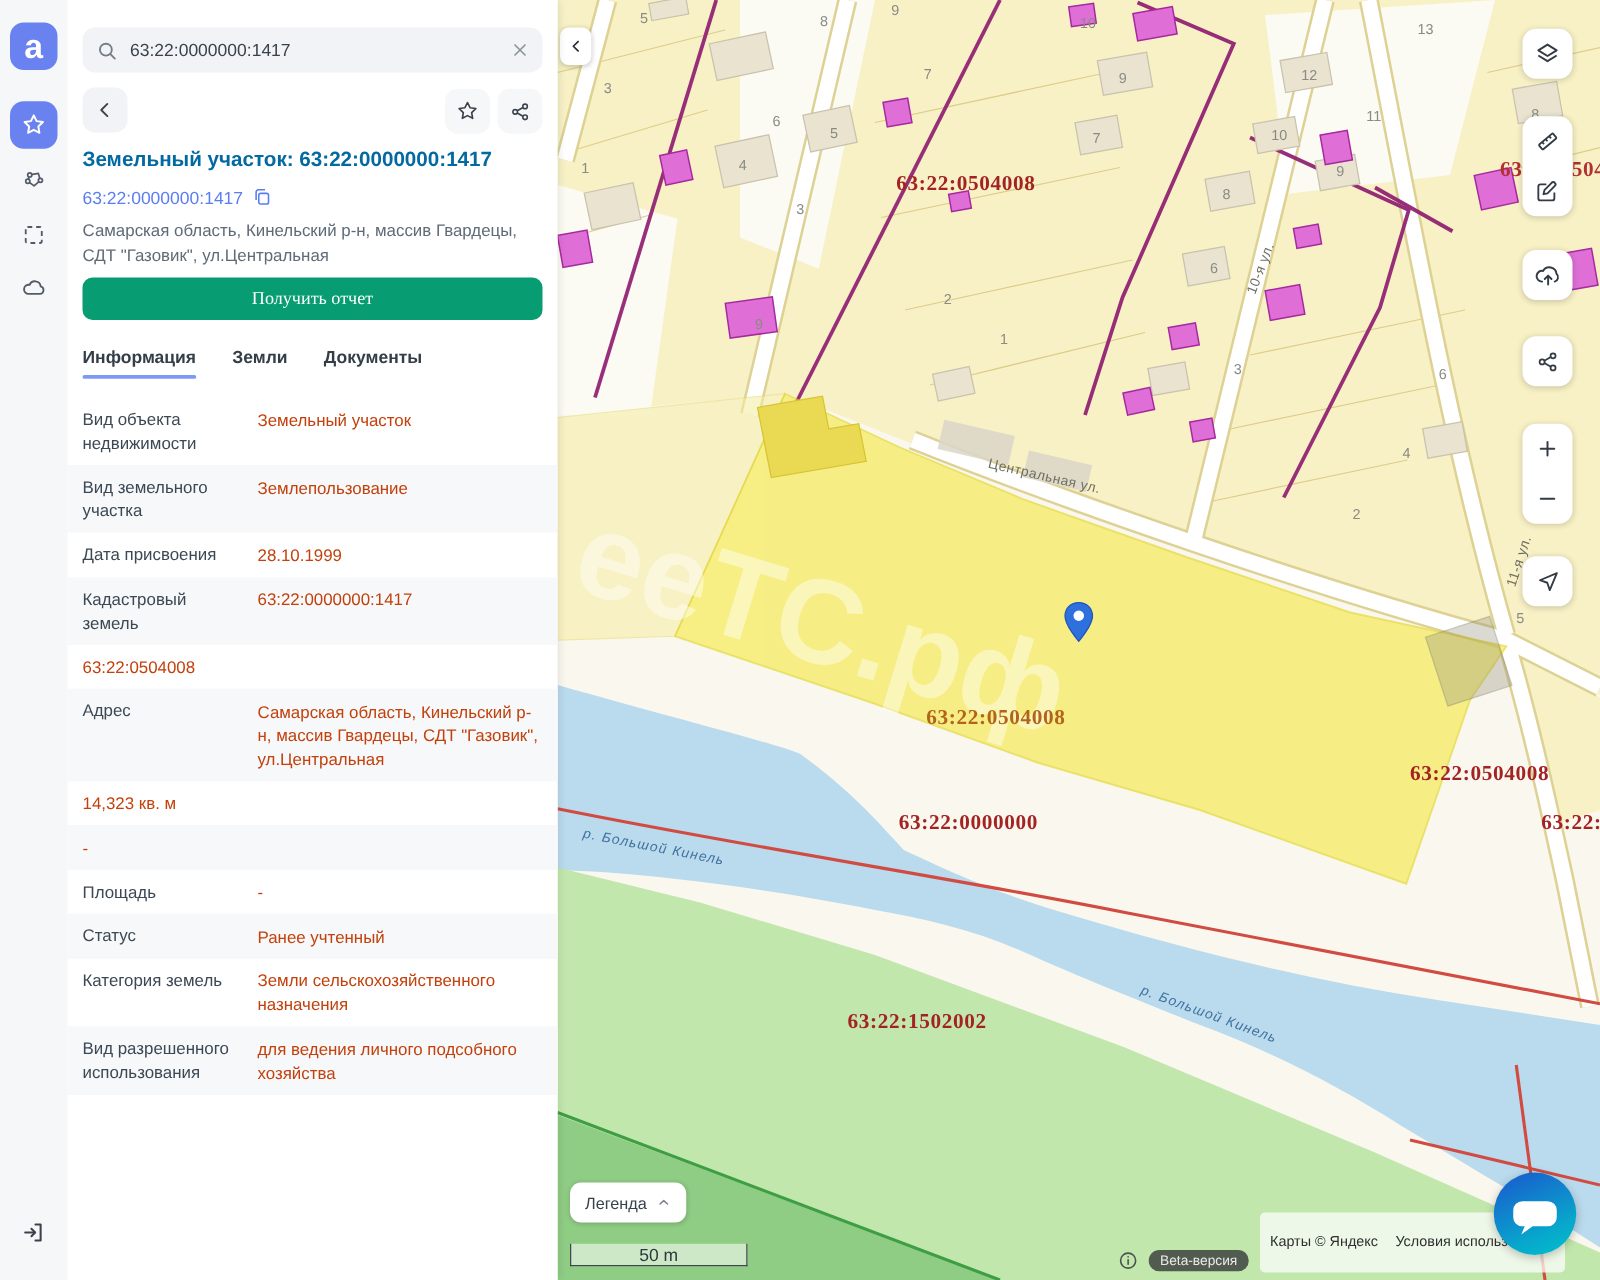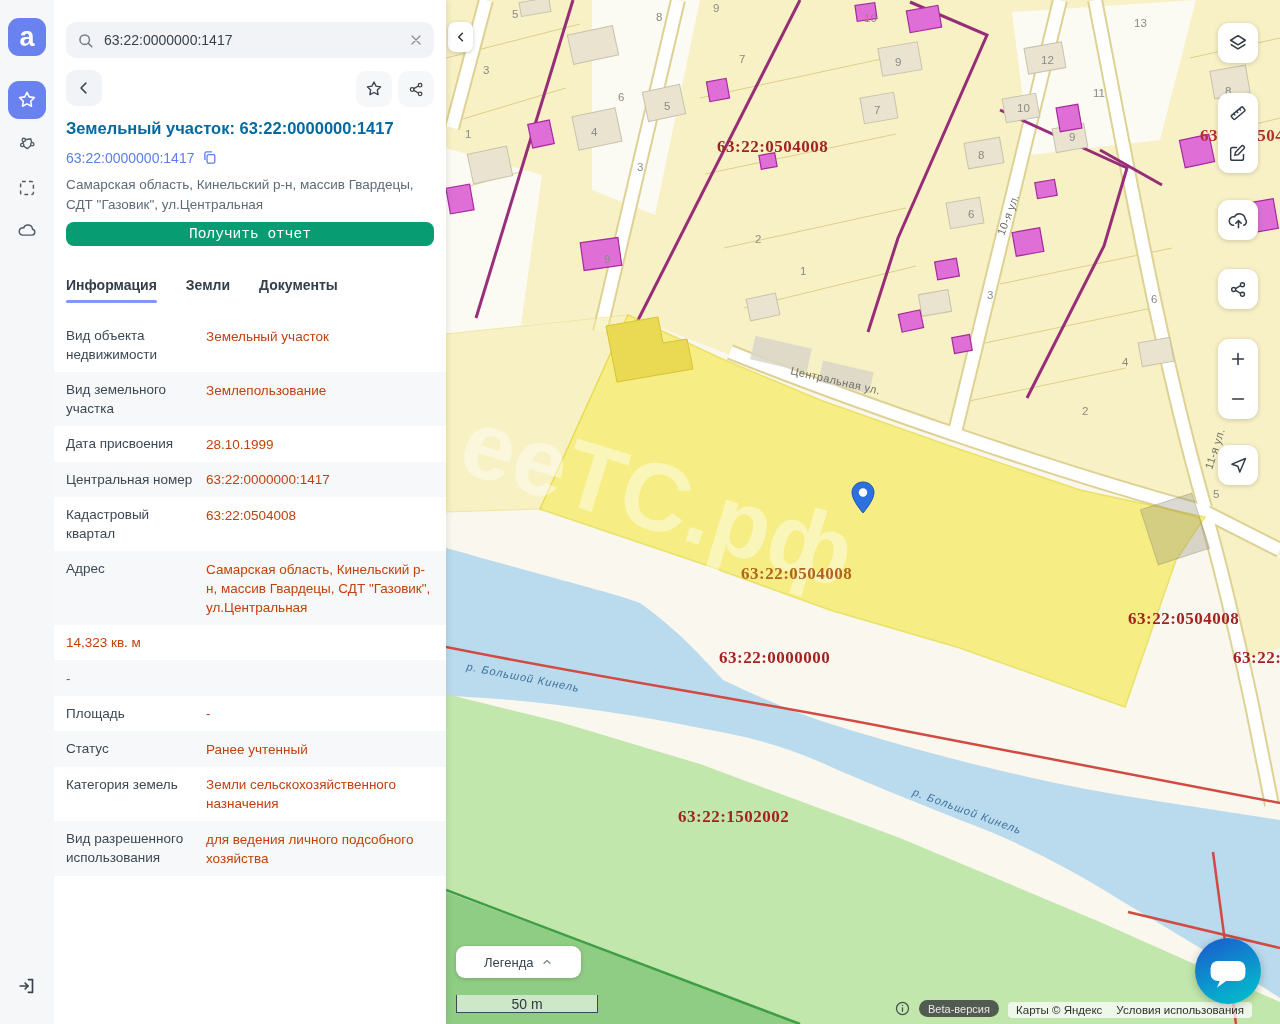--- a/index.html
+++ b/index.html
@@ -25,22 +25,22 @@
   .search input { flex:1; border:0; background:transparent; outline:none; font-size:14px; color:#39424c;
     font-family:"Liberation Sans",sans-serif; margin-left:9px; }
   .backbtn { position:absolute; left:12px; top:70px; width:36px; height:36px; background:#f1f3f6;
     border-radius:10px; display:flex; align-items:center; justify-content:center; }
   .hdrbtn { position:absolute; top:71px; width:36px; height:36px; background:#f6f7f9; border-radius:10px;
     display:flex; align-items:center; justify-content:center; }
   .title { position:absolute; left:12px; top:119px; width:370px; font-size:16.5px; font-weight:bold; color:#0369a1; }
   .linkrow { position:absolute; left:12px; top:149px; display:flex; align-items:center; gap:7px; }
   .linkrow a { font-size:14px; color:#5a7df2; text-decoration:none; }
   .address { position:absolute; left:12px; top:175px; width:362px; font-size:13.5px; line-height:20px; color:#5f6b76; }
-  .report { position:absolute; left:12px; top:222px; width:368px; height:24px; background:#079c71; color:#fff;
-    border:0; border-radius:8px; font-size:14.5px; font-family:Liberation Mono, monospace; cursor:pointer; }
+  .report { position:absolute; left:12px; top:222px; width:368px; height:34px; background:#079c71; color:#fff;
+    border:0; border-radius:8px; font-size:14.5px; font-family:Liberation Serif, serif; cursor:pointer; }
   .tabs { position:absolute; left:12px; top:271px; width:368px; display:flex; gap:29px; }
   .tab { font-size:14px; font-weight:bold; color:#333e49; padding:6px 0 10px 0; position:relative; }
   .tab.active::after { content:""; position:absolute; left:0; right:0; bottom:0; height:3px; background:#7d99f6; border-radius:2px; }
   .itable { position:absolute; left:0px; top:318px; width:392px; }
   .irow { display:flex; padding:8px 12px; }
   .irow:nth-child(even) { background:#f7f8fa; }
   .irow .lab { flex:0 0 140px; padding-right:10px; font-size:13.5px; line-height:19px; color:#3c4854; }
   .irow .val { flex:1; font-size:13.5px; line-height:19px; color:#c2410c; padding-top:0.5px; }
 
   
@@ -52,29 +52,29 @@
   text.rlabel { font-size:11px; font-style:italic; fill:#3f72a0; font-family:"Liberation Sans",sans-serif; letter-spacing:1px; }
   text.wm { font-size:96px; font-weight:bold; fill:rgba(255,255,252,0.45); font-family:"Liberation Sans",sans-serif; }
 
   
   .collapse { position:absolute; left:2px; top:22px; width:25px; height:30px; background:#fff; border-radius:7px;
     box-shadow:0 1px 4px rgba(0,0,0,.2); display:flex; align-items:center; justify-content:center; z-index:10; }
   .ctrl { position:absolute; right:22px; width:40px; background:#fff; border-radius:11px;
     box-shadow:0 1px 5px rgba(0,0,0,.18); display:flex; flex-direction:column; align-items:center; z-index:10; }
   .ctrl .cbtn { width:40px; height:40px; display:flex; align-items:center; justify-content:center; }
   .legend { position:absolute; left:10px; bottom:46px; height:32px; background:#fff; border-radius:9px;
-    box-shadow:0 1px 4px rgba(0,0,0,.18); display:flex; align-items:center; gap:8px; padding:0 28px; z-index:10; }
+    box-shadow:0 1px 4px rgba(0,0,0,.18); display:flex; align-items:center; gap:8px; padding:0 12px; z-index:10; }
   .legend span { font-size:13px; color:#38424c; }
   .scale { position:absolute; left:10px; bottom:11px; width:142px; height:18px; background:rgba(255,255,255,.55);
     border:1.5px solid #3f4850; border-top:none; display:flex; align-items:center; justify-content:center; z-index:10; }
   .scale span { font-size:14px; color:#2f3840; }
   .betarow { position:absolute; left:448px; bottom:7px; display:flex; align-items:center; gap:8px; z-index:10; }
   .beta { background:rgba(66,72,66,.88); color:#e9e9e9; font-size:11px; border-radius:9px; padding:2.5px 9px; }
   .attr { position:absolute; right:28px; bottom:6px; background:rgba(255,255,255,.72); border-radius:4px;
-    padding:2px 8px; display:flex; gap:14px; z-index:9; }
+    padding:18px 8px; display:flex; gap:14px; z-index:9; }
   .attr span { font-size:11.5px; color:#2f2f2f; }
   .chat { position:absolute; right:19px; bottom:20px; width:66px; height:66px; border-radius:50%;
     background:linear-gradient(155deg,#1668cd 15%,#08a7cc 70%,#00c2cb 100%);
     box-shadow:0 2px 8px rgba(0,0,0,.25); display:flex; align-items:center; justify-content:center; z-index:12; }
 </style>
 </head>
 <body>
 
 <div class="rail">
   <div class="logo">a</div>
@@ -185,25 +185,24 @@
       </div>
     <div class="irow">
         <span class="lab">Вид земельного участка</span>
         <span class="val">Землепользование</span>
       </div>
     <div class="irow">
         <span class="lab">Дата присвоения</span>
         <span class="val">28.10.1999</span>
       </div>
     <div class="irow">
-        <span class="lab">Центральная номер</span>
+        <span class="lab">Кадастровый земель</span>
         <span class="val">63:22:0000000:1417</span>
       </div>
     <div class="irow">
-        <span class="lab">Кадастровый квартал</span>
         <span class="val">63:22:0504008</span>
       </div>
     <div class="irow">
         <span class="lab">Адрес</span>
         <span class="val">Самарская область, Кинельский р-н, массив Гвардецы, СДТ "Газовик", ул.Центральная</span>
       </div>
     <div class="irow">
         <span class="val">14,323 кв. м</span>
       </div>
     <div class="irow">

